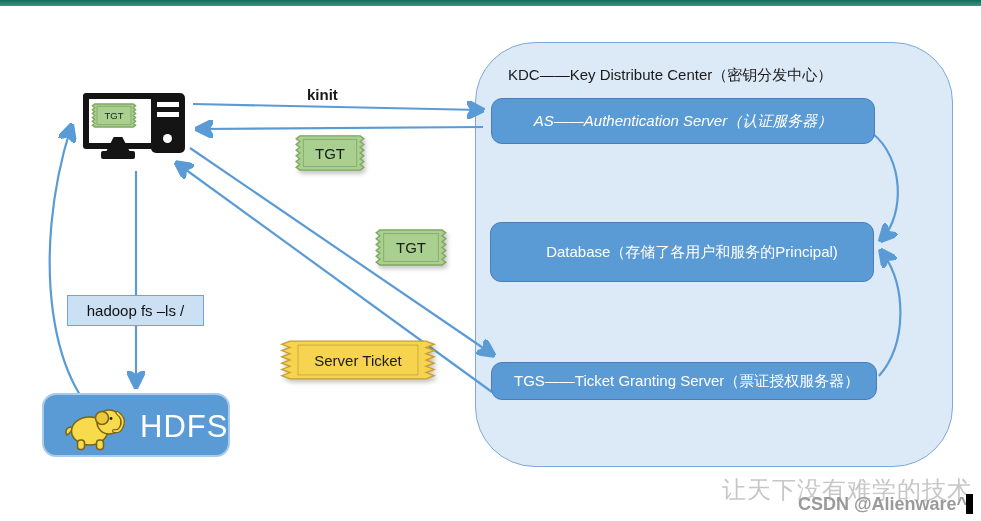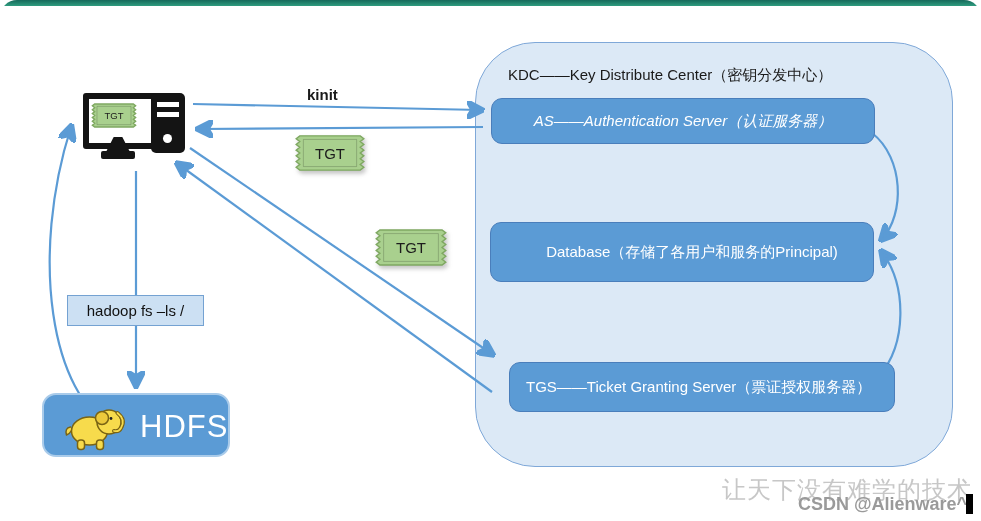--- a/index.html
+++ b/index.html
@@ -1,37 +1,37 @@
 <!DOCTYPE html>
 <html style="--accent: #5B9BD5; --accent-border: #4A7EBB; --kdc-fill: #DCE9F6; --kdc-border: #7FA8D8; --ticket-green: #A9D08E; --ticket-green-border: #7FA861; --ticket-yellow: #F6D450; --ticket-yellow-border: #C9A02E; --cmd-fill: #CCE0F3; --cmd-border: #74A2D2; --topbar-dark: #16695B; --topbar-light: #2F9C7F; --elephant-yellow: #F7DB4C; --text-dark: #1c1c1c;"><head>
 <meta charset="utf-8">
 <style>
   html,body{margin:0;padding:0;background:#fff;}
   .canvas{
     position:relative;width:981px;height:521px;overflow:hidden;background:#fff;
-    font-family:"Liberation Sans","DejaVu Sans",sans-serif;color:var(--text-dark);border-radius:17px;
+    font-family:"Liberation Sans","DejaVu Sans",sans-serif;color:var(--text-dark);
   }
   .abs{position:absolute;}
 
   
   .topbar{left:0;top:0;width:981px;height:6px;
     background:linear-gradient(to bottom,var(--topbar-dark),var(--topbar-light));}
 
   
   .kdc{left:475px;top:42px;width:478px;height:425px;border-radius:60px;
     background:var(--kdc-fill);border:1.6px solid var(--kdc-border);box-sizing:border-box;}
   .kdc-title{left:508px;top:66px;font-size:15px;color:#1a1a1a;white-space:nowrap;}
 
   
   .srvbox{background:var(--accent);border:1.4px solid var(--accent-border);border-radius:11px;
     box-sizing:border-box;color:#fff;font-size:15px;display:flex;align-items:center;
     white-space:nowrap;z-index:4;}
   .box-as{left:491px;top:98px;width:384px;height:46px;justify-content:center;font-style:italic;}
   .box-db{left:490px;top:222px;width:384px;height:60px;padding-left:20px;justify-content:center;}
-  .box-tgs{left:509px;top:362px;width:386px;height:50px;padding-left:16px;}
+  .box-tgs{left:491px;top:362px;width:386px;height:38px;padding-left:22px;}
 
   
   .wires{left:0;top:0;width:981px;height:521px;z-index:2;pointer-events:none;}
   .wires path{stroke:var(--accent);stroke-width:2.2;fill:none;}
 
   
   .computer{z-index:3;}
   .monitor{left:83px;top:93px;width:64px;height:44px;border:6px solid #141414;
     border-radius:3px;background:#fff;box-sizing:content-box;}
   .stand-neck{left:106px;top:137px;width:24px;height:15px;background:#141414;
@@ -137,20 +137,27 @@
   </div>
 
   <div class="abs ticket ticket-green ticket-shadow" style="left:374px;top:227px;width:74px;height:41px;">
     <svg viewBox="0 0 100 56" preserveAspectRatio="none">
       <path class="shape" d="M8 4 L92 4 L97 8 L92 12 L97 16 L92 20 L97 24 L92 28 L97 32 L92 36 L97 40 L92 44 L97 48 L92 52 L8 52 L3 48 L8 44 L3 40 L8 36 L3 32 L8 28 L3 24 L8 20 L3 16 L8 12 L3 8 Z"></path>
       <rect class="inner" x="13" y="9" width="74" height="38"></rect>
     </svg>
     <div class="tlabel">TGT</div>
   </div>
 
+  <div class="abs ticket ticket-yellow ticket-shadow" style="left:277px;top:338px;width:162px;height:44px;">
+    <svg viewBox="0 0 100 56" preserveAspectRatio="none">
+      <path class="shape" d="M8 4 L92 4 L97 8 L92 12 L97 16 L92 20 L97 24 L92 28 L97 32 L92 36 L97 40 L92 44 L97 48 L92 52 L8 52 L3 48 L8 44 L3 40 L8 36 L3 32 L8 28 L3 24 L8 20 L3 16 L8 12 L3 8 Z"></path>
+      <rect class="inner" x="13" y="9" width="74" height="38"></rect>
+    </svg>
+    <div class="tlabel">Server Ticket</div>
+  </div>
 
   <div class="abs cmdbox">
     <span>hadoop fs –ls /</span>
   </div>
 
   <div class="abs hdfs">
     <svg class="elephant" viewBox="0 0 130 100">
       <g stroke="#7A6414" stroke-width="3" fill="var(--elephant-yellow)" stroke-linejoin="round" stroke-linecap="round">
         <path d="M20 52 q-12 2 -8 16 q6 -2 10 -9"></path>
         <ellipse cx="58" cy="60" rx="36" ry="28"></ellipse>

